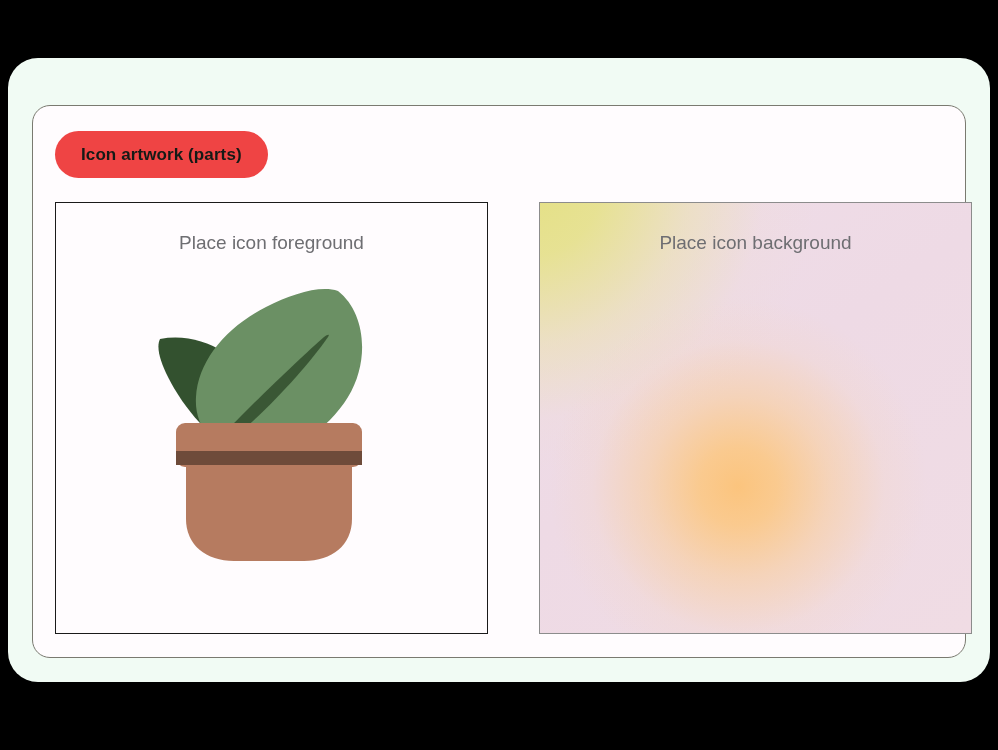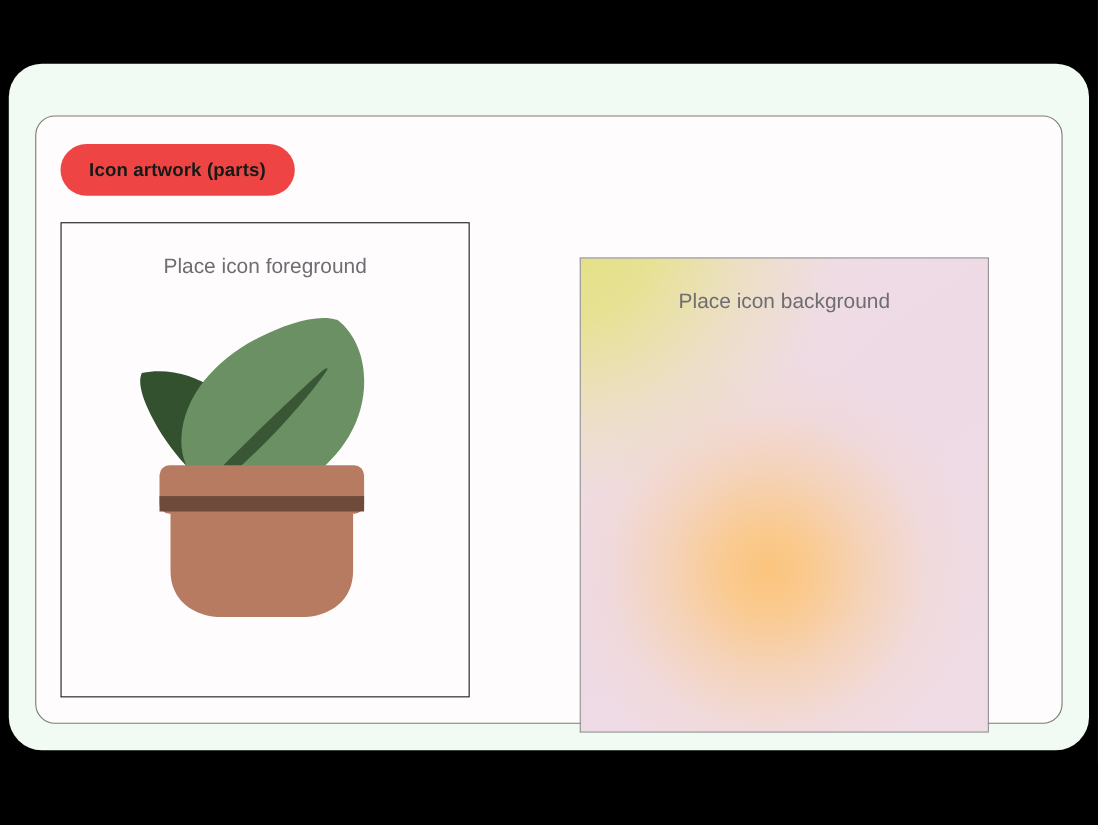--- a/index.html
+++ b/index.html
@@ -59,47 +59,46 @@
     font-weight: bold;
     color: #141A16;
     letter-spacing: 0.1px;
     white-space: nowrap;
   }
 
   
   .panel {
     position: absolute;
     top: 202px;
-    width: 372px;
+    width: 433px;
     height: 432px;
     box-sizing: border-box;
   }
   .panel-foreground {
     left: 55px;
     background: #FFFCFE;
     border: 1.4px solid #1A1A1A;
   }
   .panel-background {
-    left: 527px;
+    left: 539px;
     border: 1.4px solid #8C8C8C;
     background:
       radial-gradient(circle 215px at 46% 66%,
           rgba(252,195,120,0.95) 0%,
           rgba(252,199,128,0.85) 18%,
           rgba(250,205,150,0.55) 42%,
           rgba(246,214,186,0.20) 68%,
           rgba(240,218,214,0.00) 88%),
       radial-gradient(circle 310px at -4% -6%,
           rgba(228,224,130,1) 0%,
           rgba(230,226,140,0.92) 26%,
           rgba(234,226,170,0.55) 54%,
           rgba(238,222,205,0.15) 78%,
           rgba(238,218,228,0.00) 95%),
       linear-gradient(145deg, #EFDDE8 0%, #EEDAE5 45%, #F0DCE4 100%);
-    margin-top: 32px;
   }
 
   .panel-caption {
     position: absolute;
     left: 0;
     right: 0;
     top: 29px;
     text-align: center;
     font-size: 19px;
     color: #6E6E72;

